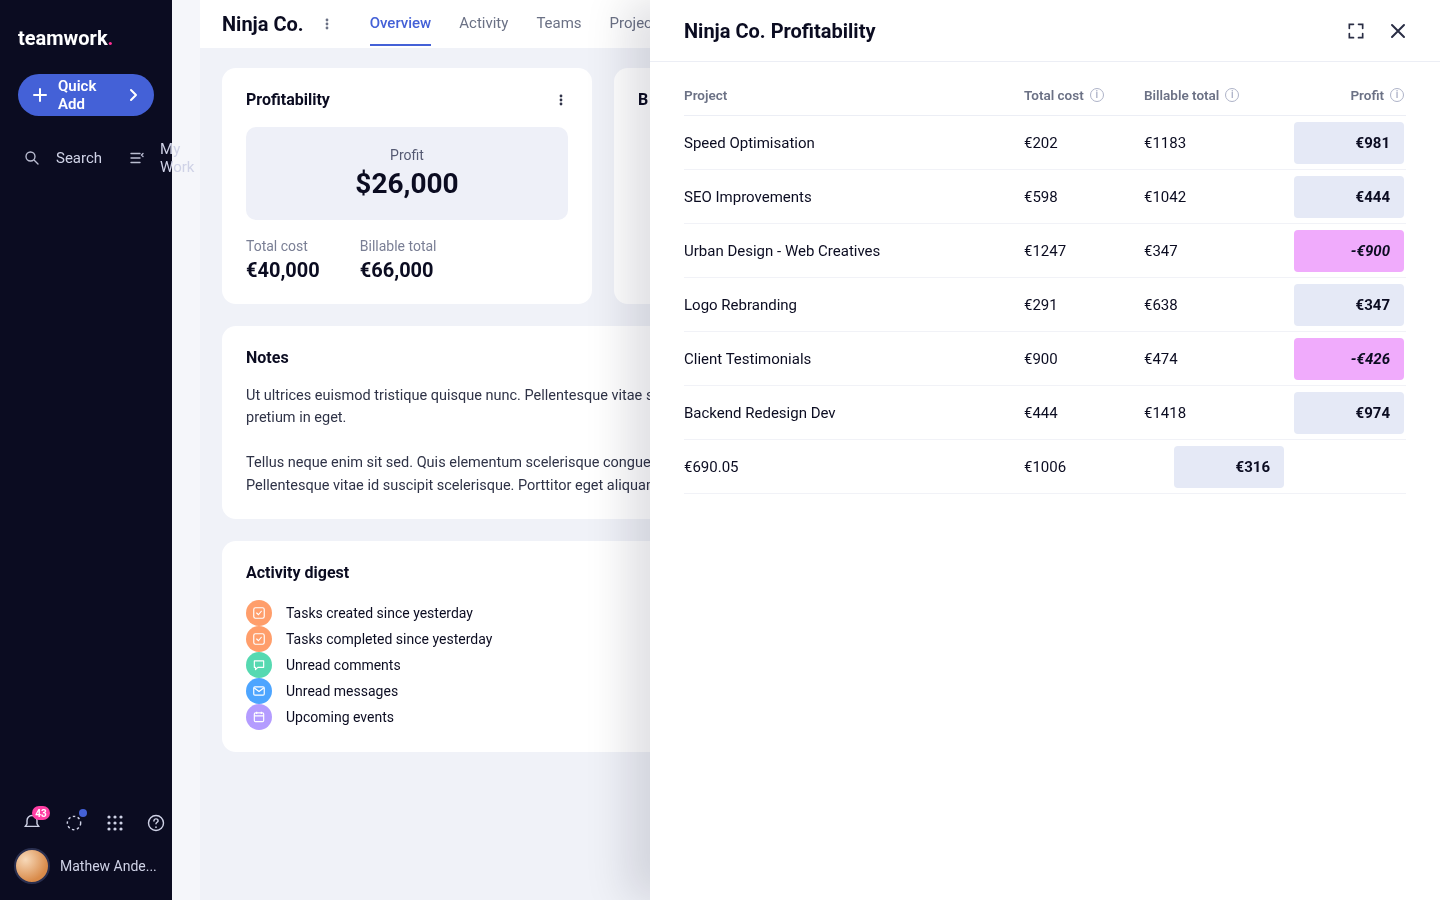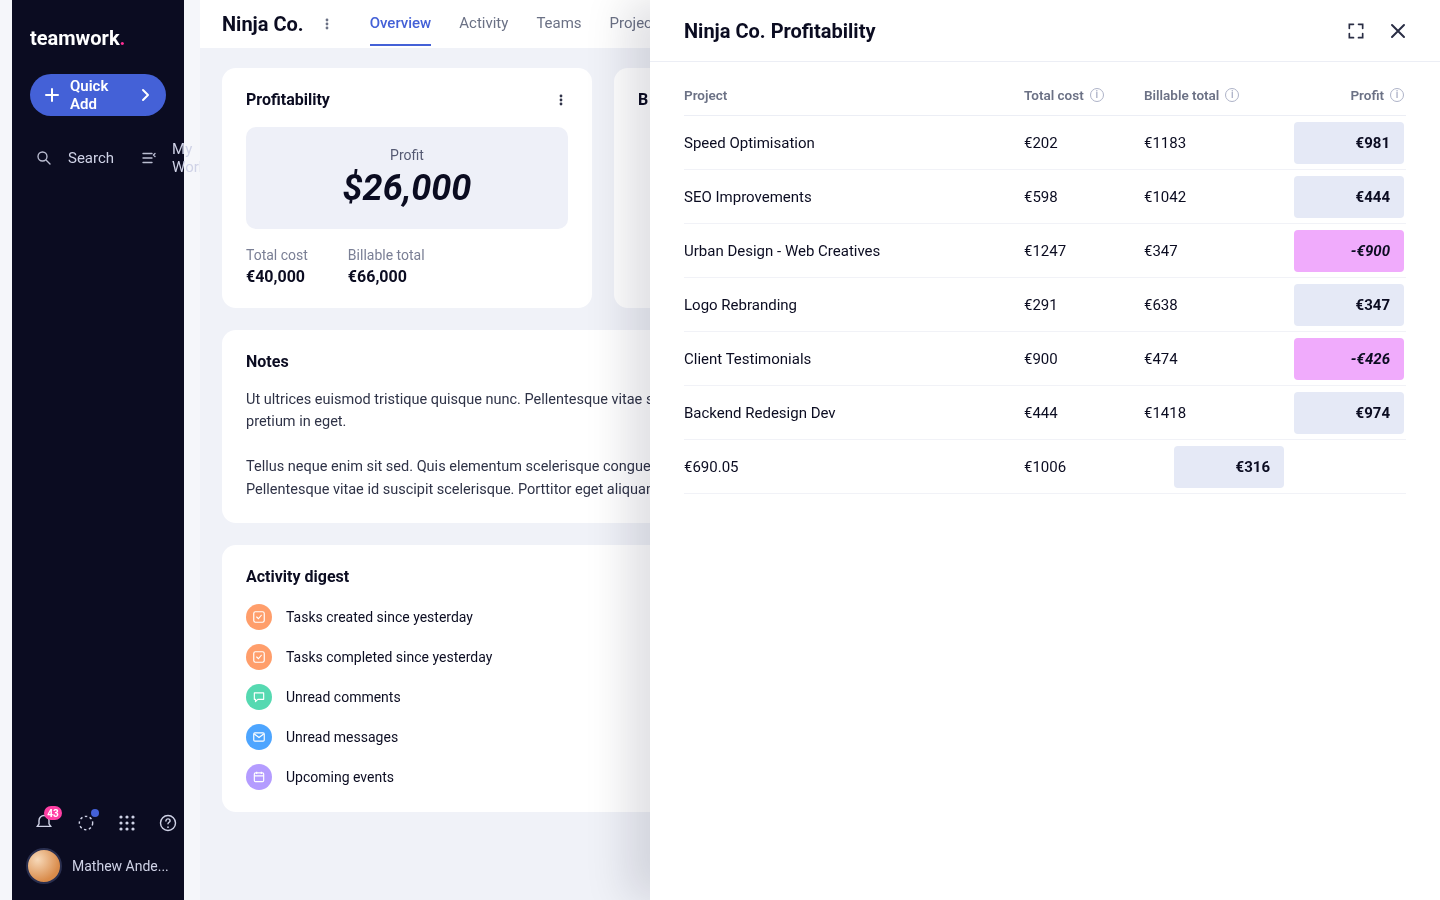--- a/index.html
+++ b/index.html
@@ -9,21 +9,21 @@
     color: #0b0c21;
     width: 1440px;
     height: 900px;
     overflow: hidden;
     position: relative;
   }
 
   
   .sidebar {
     position: absolute;
-    left: 12px; top: 0;
+    left: 0; top: 0;
     width: 172px; height: 900px;
     background: #0b0c21;
     color: #fff;
     display: flex;
     flex-direction: column;
   }
   .logo {
     padding: 26px 18px 18px 18px;
     display: flex;
     align-items: center;
@@ -137,29 +137,29 @@
   .card-head { display:flex; align-items:center; justify-content:space-between; margin-bottom:18px;}
   .card-title { font-size:16px; font-weight:700; }
   .profit-box {
     background:#eef0f8;
     border-radius:10px;
     padding:20px;
     text-align:center;
     margin-bottom:18px;
   }
   .profit-label { font-size:14px; color:#555a73; margin-bottom:4px;}
-  .profit-value { font-size:36px; font-weight:700;font-style:italic; }
+  .profit-value { font-size:28px; font-weight:700; }
   .metrics { display:flex; gap:40px; }
   .metric-label { font-size:14px; color:#7a7f95; margin-bottom:4px;}
-  .metric-value { font-size:16px; font-weight:700; }
+  .metric-value { font-size:20px; font-weight:700; }
 
   .card.wide { width:760px; }
   .notes-body { font-size:14.5px; color:#2f3347; line-height:1.55; white-space:pre-line;}
 
-  .activity-list { margin-top:4px; display:flex; flex-direction:column; gap:14px;}
+  .activity-list { margin-top:4px; display:flex; flex-direction:column; gap:0;}
   .act-row { display:flex; align-items:center; gap:14px; font-size:14px;}
   .act-icon { width:26px; height:26px; border-radius:13px; display:flex; align-items:center; justify-content:center; color:#fff;}
   .c-orange{background:#ff9e6b;}
   .c-teal{background:#56d9b1;}
   .c-blue{background:#4da5ff;}
   .c-purple{background:#b49cff;}
 
   .b-card {
     background:#fff; border-radius:14px; padding:22px 24px;
     width:370px;

